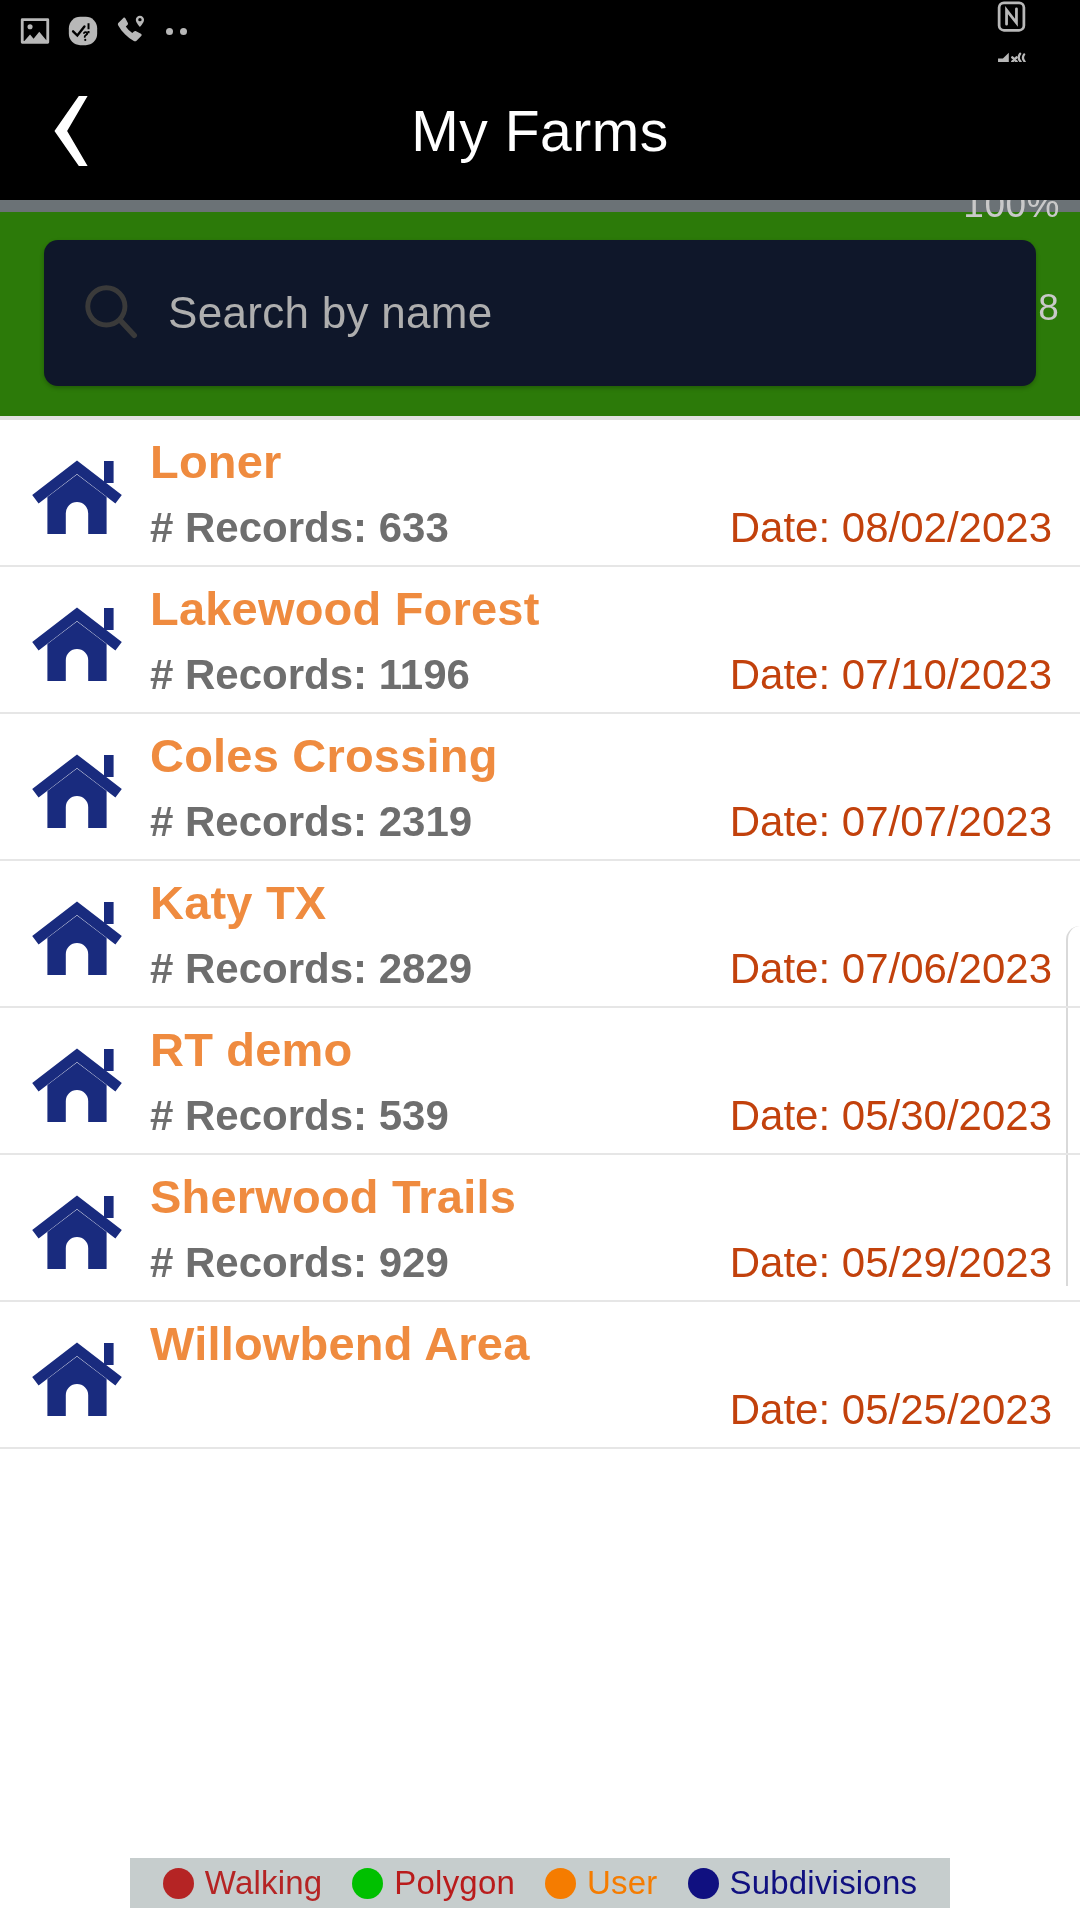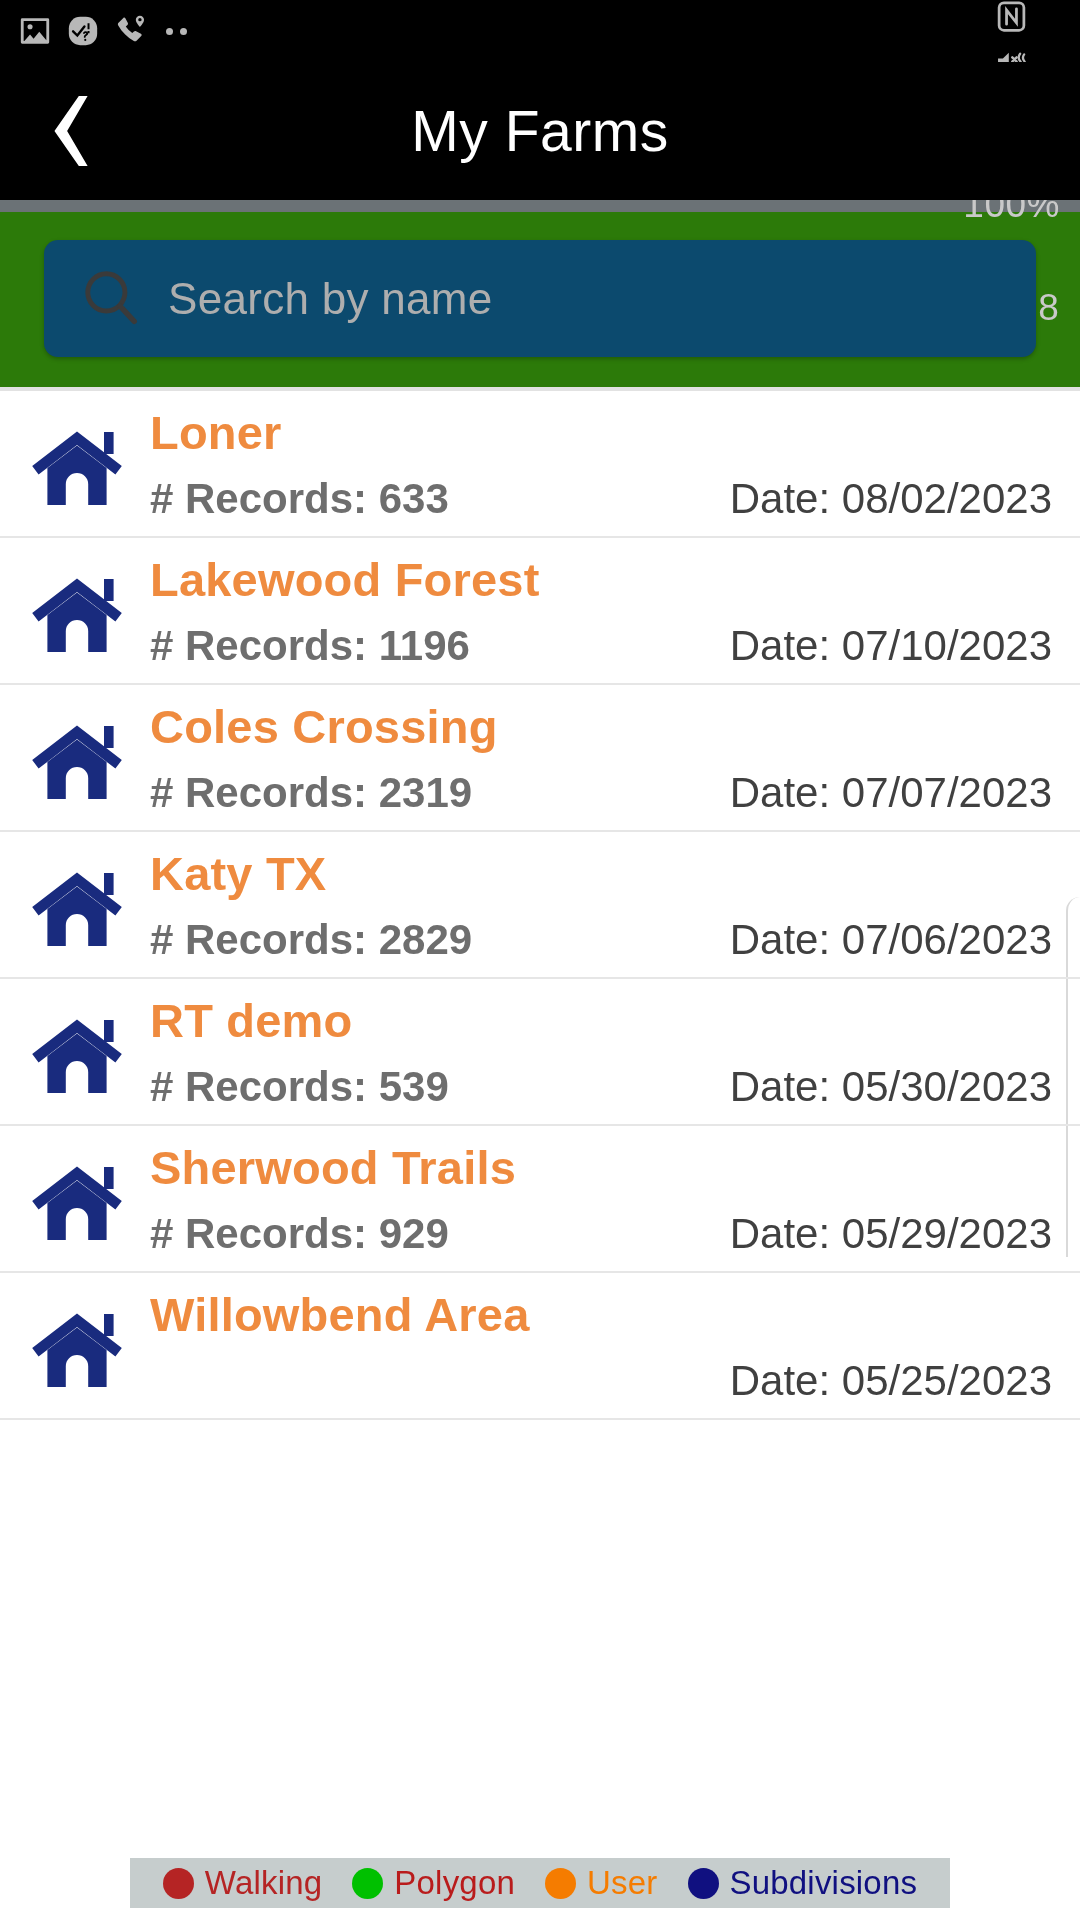--- a/index.html
+++ b/index.html
@@ -59,22 +59,22 @@
   }
 
   
   .search-area{
     width:1080px;
     background:#2c7a09;
     padding:28px 44px 30px 44px;
   }
   .search-box{
     position:relative;
-    height:117px;
-    background:#0c4a6e;
+    height:146px;
+    background:#0f172a;
     border-radius:14px;
     display:flex; align-items:center;
     padding-left:36px;
     box-shadow:0 2px 4px rgba(0,0,0,0.25);
   }
   .search-icon{ flex:0 0 auto; margin-right:26px; display:block; }
   .search-placeholder{
     color:#aeaeae;
     font-size:44px;
     letter-spacing:0.3px;
@@ -125,21 +125,21 @@
     position:absolute;
     bottom:2px; left:22px;
     color:#6e6e6e;
     font-size:42px;
     font-weight:700;
     white-space:nowrap;
   }
   .farm-date{
     position:absolute;
     bottom:2px; right:6px;
-    color:#404040;
+    color:#c2410c;
     font-size:42px;
     font-weight:400;
     white-space:nowrap;
     margin-left:29px;
   }
   .scroll-edge{
     position:absolute;
     right:0; top:506px;
     width:14px; height:360px;
     border-left:2px solid #d9d9d9;

